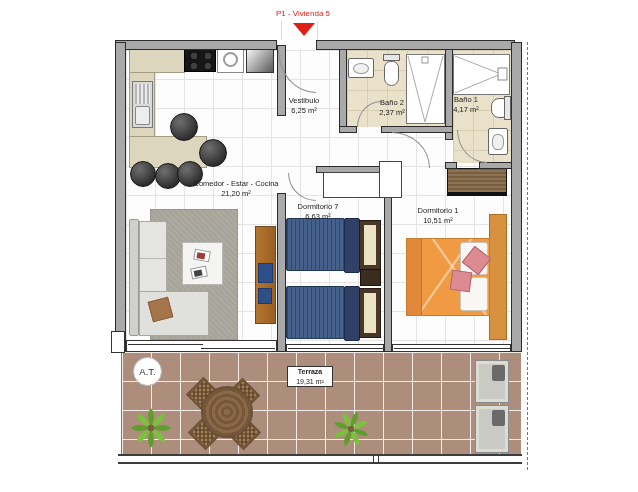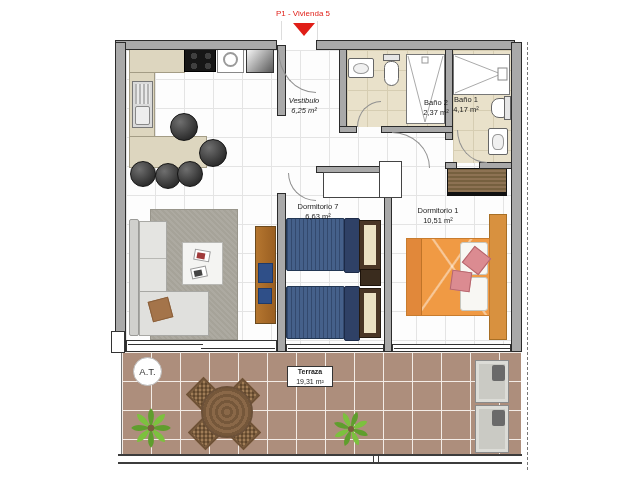--- a/index.html
+++ b/index.html
@@ -232,25 +232,29 @@
   </div>
 
   <div class="abs" style="left:118px;top:454px;width:404px;height:10px;background:#fff;border-top:2px solid #3c3c3c;border-bottom:2px solid #3c3c3c;">
     <div class="abs" style="left:255px;top:0;width:6px;height:100%;border-left:1px solid #3c3c3c;border-right:1px solid #3c3c3c;"></div>
   </div>
   <div class="abs" style="left:527px;top:42px;width:0;height:428px;border-left:1px dashed #777;"></div>
 
   <div class="abs" style="left:133px;top:357px;width:29px;height:29px;border-radius:50%;background:#fff;border:1px solid #bbb;
        display:flex;align-items:center;justify-content:center;font-size:9.5px;color:#333;">A.T.</div>
 
-  <div class="room-label" style="left:304px;top:96px;font-style:italic;">
+  <div class="room-label" style="left:236px;top:179px;">
+    <span>Comedor - Estar - Cocina</span>
+    <span>21,20 m²</span>
+  </div>
+  <div class="room-label" style="left:304px;top:96px;">
     <span>Vestibulo</span>
     <span>6,25 m²</span>
   </div>
-  <div class="room-label" style="left:392px;top:98px;margin-left:44px;">
+  <div class="room-label" style="left:392px;top:98px;">
     <span>Baño 2</span>
     <span>2,37 m²</span>
   </div>
   <div class="room-label" style="left:466px;top:95px;">
     <span>Baño 1</span>
     <span>4,17 m²</span>
   </div>
   <div class="room-label" style="left:318px;top:202px;">
     <span>Dormitorio 7</span>
     <span>6,63 m²</span>

